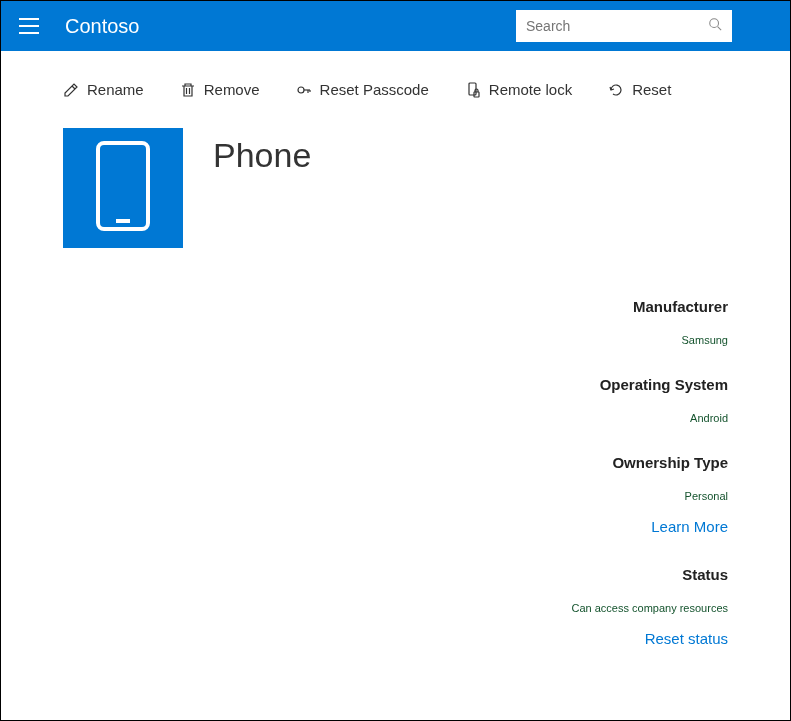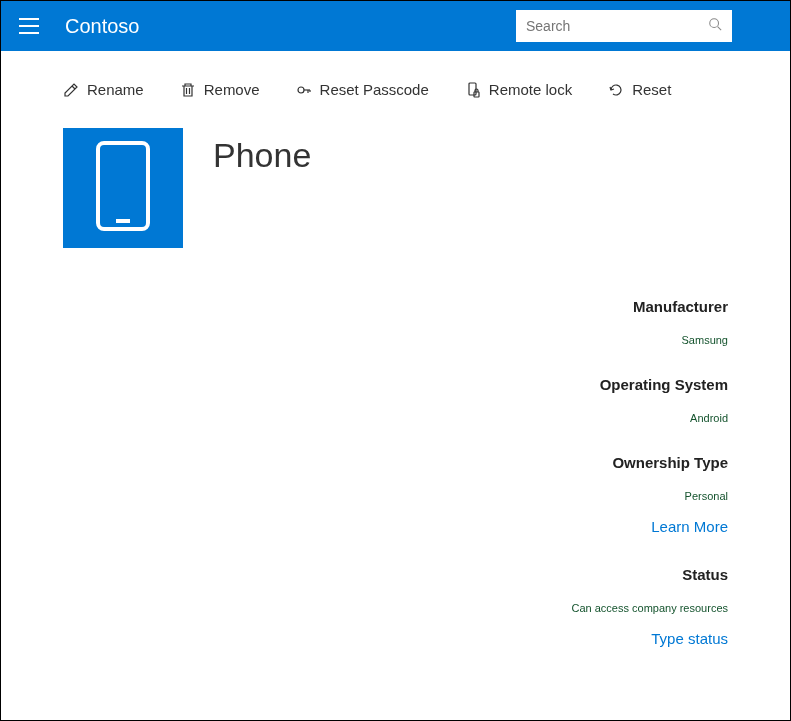--- a/index.html
+++ b/index.html
@@ -229,15 +229,15 @@
     <div class="value">Android</div>
   </div>
   <div class="field">
     <div class="label">Ownership Type</div>
     <div class="value">Personal</div>
     <div class="link">Learn More</div>
   </div>
   <div class="field">
     <div class="label">Status</div>
     <div class="value">Can access company resources</div>
-    <div class="link">Type status</div>
+    <div class="link">Reset status</div>
   </div>
 </div>
 
 </body></html>

